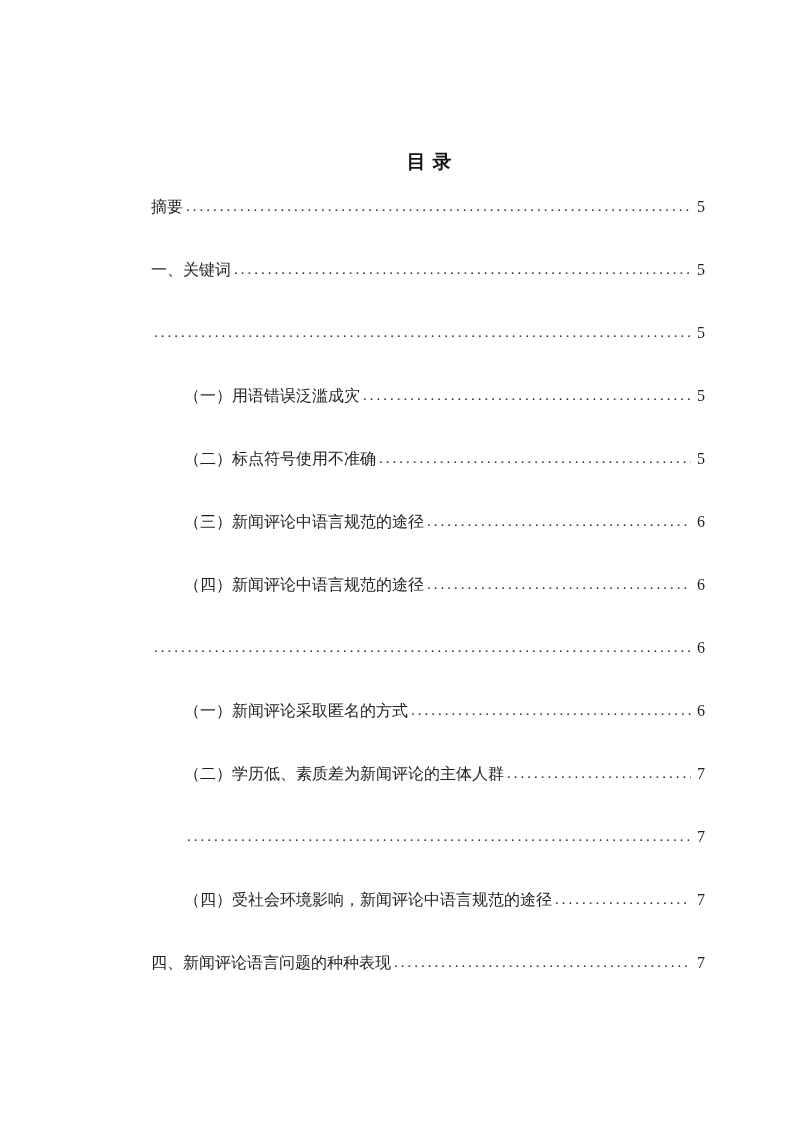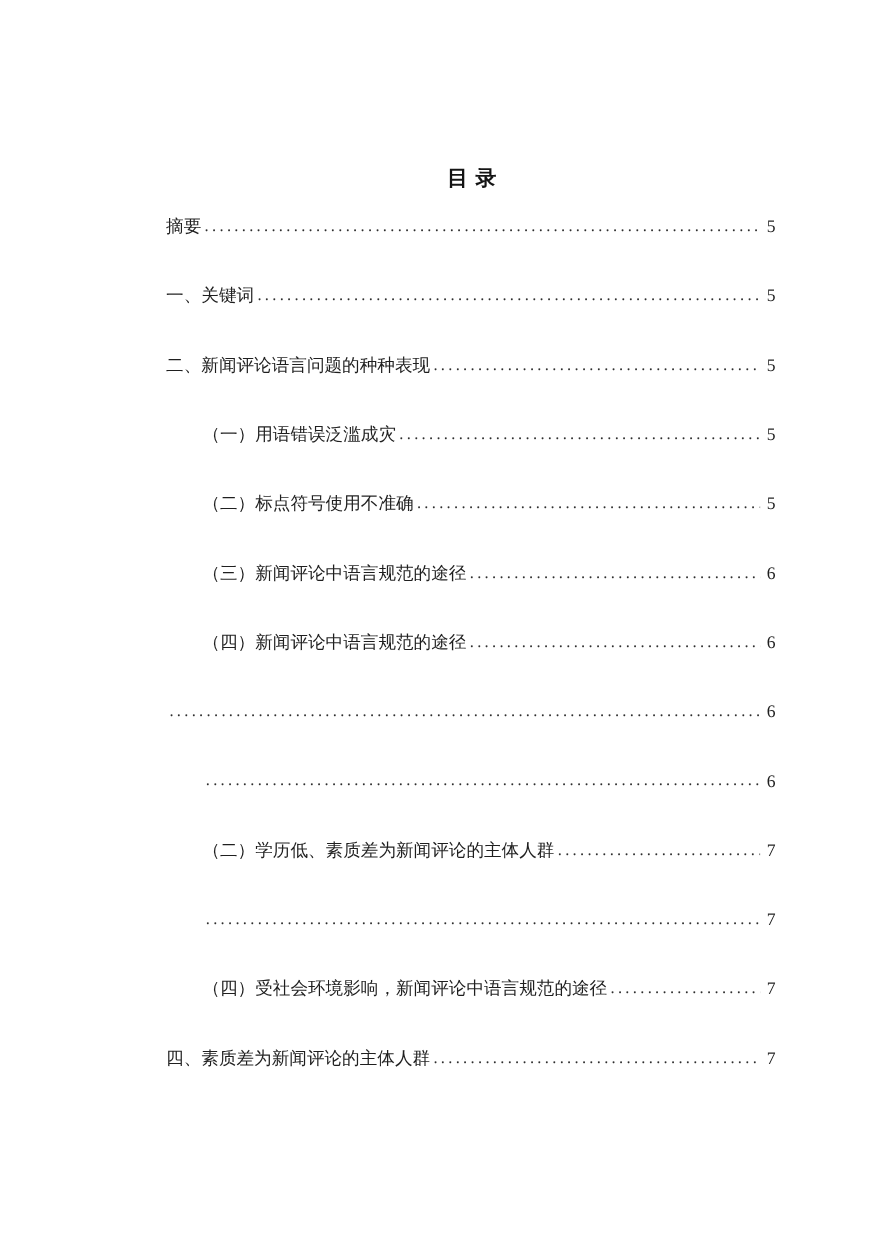--- a/index.html
+++ b/index.html
@@ -76,21 +76,20 @@
         <span class="toc-label">摘要</span>
         <span class="toc-dots"></span>
         <span class="toc-page">5</span>
       </div>
       <div class="toc-entry">
         <span class="toc-label">一、关键词</span>
         <span class="toc-dots"></span>
         <span class="toc-page">5</span>
       </div>
       <div class="toc-entry">
-        <span class="toc-label">二、新闻评论语言问题的种种表现</span>
         <span class="toc-dots"></span>
         <span class="toc-page">5</span>
       </div>
       <div class="toc-entry level-1">
         <span class="toc-label">（一）用语错误泛滥成灾</span>
         <span class="toc-dots"></span>
         <span class="toc-page">5</span>
       </div>
       <div class="toc-entry level-1">
         <span class="toc-label">（二）标点符号使用不准确</span>
@@ -105,36 +104,37 @@
       <div class="toc-entry level-1">
         <span class="toc-label">（四）新闻评论中语言规范的途径</span>
         <span class="toc-dots"></span>
         <span class="toc-page">6</span>
       </div>
       <div class="toc-entry">
         <span class="toc-dots"></span>
         <span class="toc-page">6</span>
       </div>
       <div class="toc-entry level-1">
+        <span class="toc-label">（一）新闻评论采取匿名的方式</span>
         <span class="toc-dots"></span>
         <span class="toc-page">6</span>
       </div>
       <div class="toc-entry level-1">
         <span class="toc-label">（二）学历低、素质差为新闻评论的主体人群</span>
         <span class="toc-dots"></span>
         <span class="toc-page">7</span>
       </div>
       <div class="toc-entry level-1">
         <span class="toc-dots"></span>
         <span class="toc-page">7</span>
       </div>
       <div class="toc-entry level-1">
         <span class="toc-label">（四）受社会环境影响，新闻评论中语言规范的途径</span>
         <span class="toc-dots"></span>
         <span class="toc-page">7</span>
       </div>
       <div class="toc-entry">
-        <span class="toc-label">四、素质差为新闻评论的主体人群</span>
+        <span class="toc-label">四、新闻评论语言问题的种种表现</span>
         <span class="toc-dots"></span>
         <span class="toc-page">7</span>
       </div>
     </div>
 </div>
 
 </body></html>

